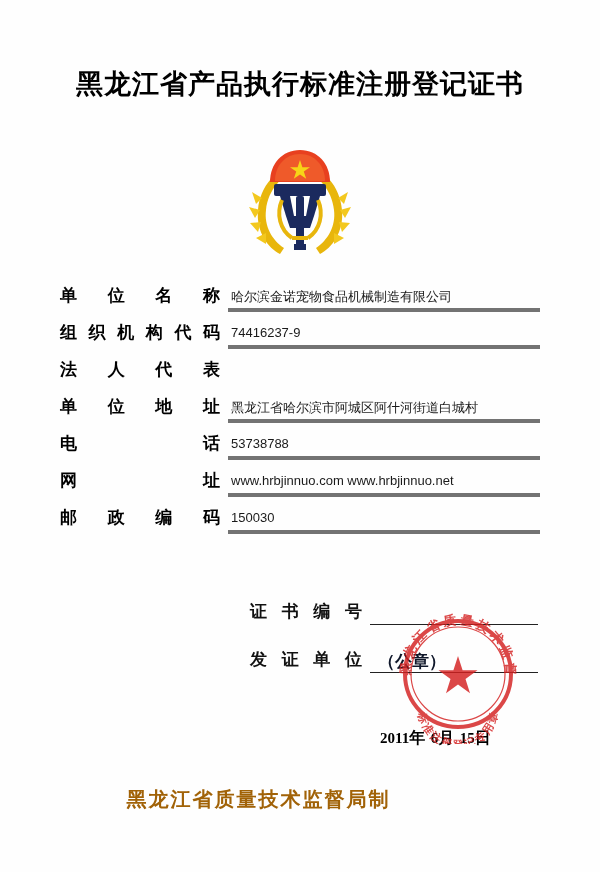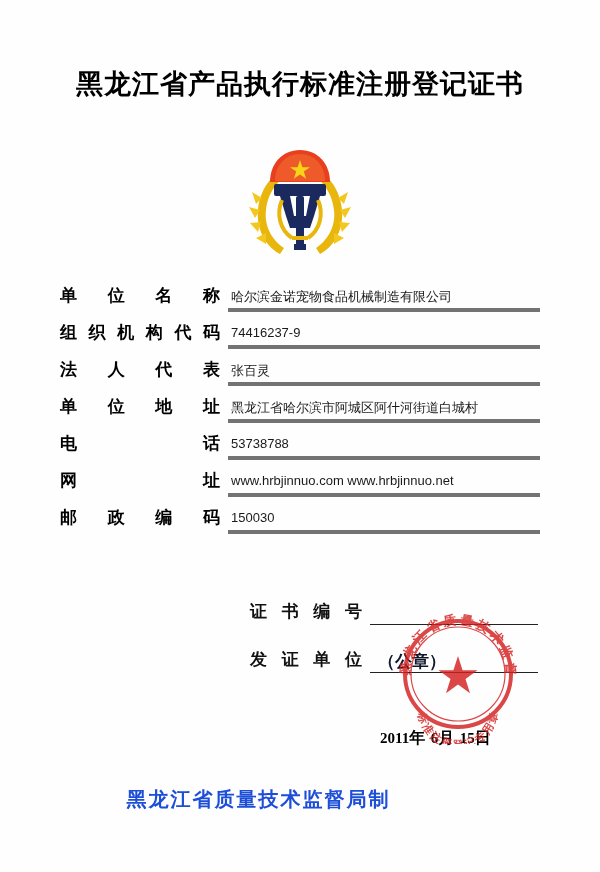--- a/index.html
+++ b/index.html
@@ -149,21 +149,21 @@
   .footer {
     position: absolute;
     left: 0;
     top: 786px;
     width: 517px;
     text-align: center;
     font-family: "DejaVu Serif", serif;
     font-weight: bold;
     font-size: 20px;
     letter-spacing: 2px;
-    color: #1d4ed8;
+    color: #a16207;
   }
   
   .seal {
     position: absolute;
     left: 388px;
     top: 604px;
     width: 140px;
     height: 140px;
     pointer-events: none;
   }
@@ -241,23 +241,20 @@
         <div class="field-value latin">74416237-9</div>
       </div>
     </div>
 
     <div class="field-row">
       <div class="field-label">
         <span class="ch">法</span>
           <span class="ch">人</span>
           <span class="ch">代</span>
           <span class="ch">表</span>
-      </div>
-      <div class="field-value-wrap">
-        <div class="field-value">张百灵</div>
       </div>
     </div>
 
     <div class="field-row">
       <div class="field-label">
         <span class="ch">单</span>
           <span class="ch">位</span>
           <span class="ch">地</span>
           <span class="ch">址</span>
       </div>

